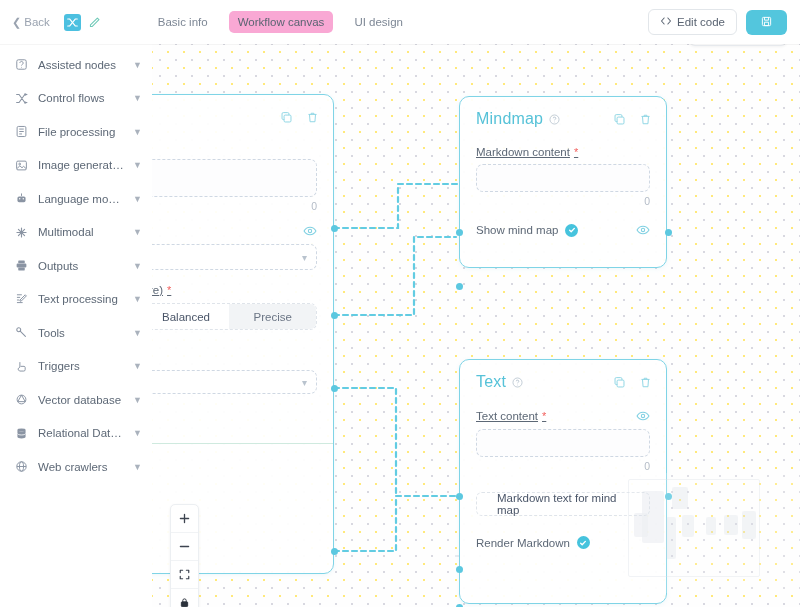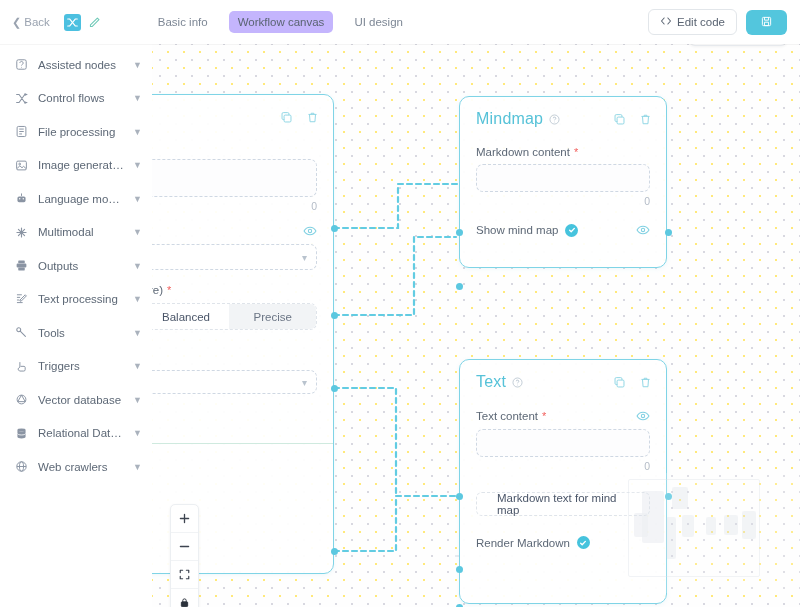--- a/index.html
+++ b/index.html
@@ -36,21 +36,21 @@
   }
   .wf-icon svg{display:block;}
   .wf-title{
     margin-left:6px;font-size:15px;color:#2d3748;font-weight:400;white-space:nowrap;
   }
   .edit-pencil{margin-left:7px;color:#6fc9b7;cursor:pointer;display:flex;align-items:center;}
   .tabs{display:flex;align-items:center;gap:12px;margin-left:48px;}
   .tab{
     font-size:11.5px;color:#7d8795;padding:5px 9px;border-radius:5px;cursor:pointer;white-space:nowrap;
   }
-  .tab.active{background:#c4b5fd;color:#5a6472;}
+  .tab.active{background:#f9a8d4;color:#5a6472;}
   .hdr-right{margin-left:auto;display:flex;align-items:center;gap:9px;margin-right:13px;}
   .edit-code-btn{
     display:flex;align-items:center;gap:5px;font-size:11.5px;color:#5a6472;
     border:1px solid #e2e6ea;border-radius:6px;padding:5px 11px;background:#fff;cursor:pointer;
   }
   .save-btn{
     display:flex;align-items:center;gap:5px;font-size:11.5px;color:#ffffff;
     background:#53c6dd;border-radius:6px;padding:6px 15px;cursor:pointer;border:none;
   }
   
@@ -78,21 +78,21 @@
     border:1.4px solid #7fd4e6;border-radius:10px;box-sizing:border-box;
     box-shadow:0 1px 4px rgba(120,200,220,0.12);
   }
   .node-head{display:flex;align-items:center;padding:13px 14px 0 16px;}
   .node-title{font-size:16px;color:#56c2d8;font-weight:400;letter-spacing:.2px;}
   .help-ico{margin-left:6px;color:#b7c3cf;display:flex;align-items:center;}
   .node-actions{margin-left:auto;display:flex;align-items:center;gap:13px;color:#8fd6e4;}
   .node-actions .na{cursor:pointer;display:flex;align-items:center;}
   .node-body{padding:0 16px;}
   .fld{margin-top:15px;}
-  .fld-label{font-size:11.5px;color:#5d6876;display:flex;align-items:center;}
+  .fld-label{font-size:11.5px;color:#5d6876;display:flex;align-items:center;text-decoration:underline;}
   .req{color:#f25f5c;margin-left:4px;font-size:11px;}
   .fld-eye{margin-left:auto;color:#7fd0e2;display:flex;align-items:center;cursor:pointer;}
   .txtarea{
     margin-top:6px;border:1px dashed #cfd8e3;border-radius:7px;height:26px;background:#fdfdfe;
   }
   .counter{text-align:right;font-size:10.5px;color:#b4bcc7;margin-top:3px;}
   .chk-row{display:flex;align-items:center;font-size:11.5px;color:#5d6876;margin-top:16px;}
   .chk{
     width:13px;height:13px;border-radius:50%;background:#46c3dd;margin-left:7px;
     display:flex;align-items:center;justify-content:center;cursor:pointer;flex:0 0 auto;

